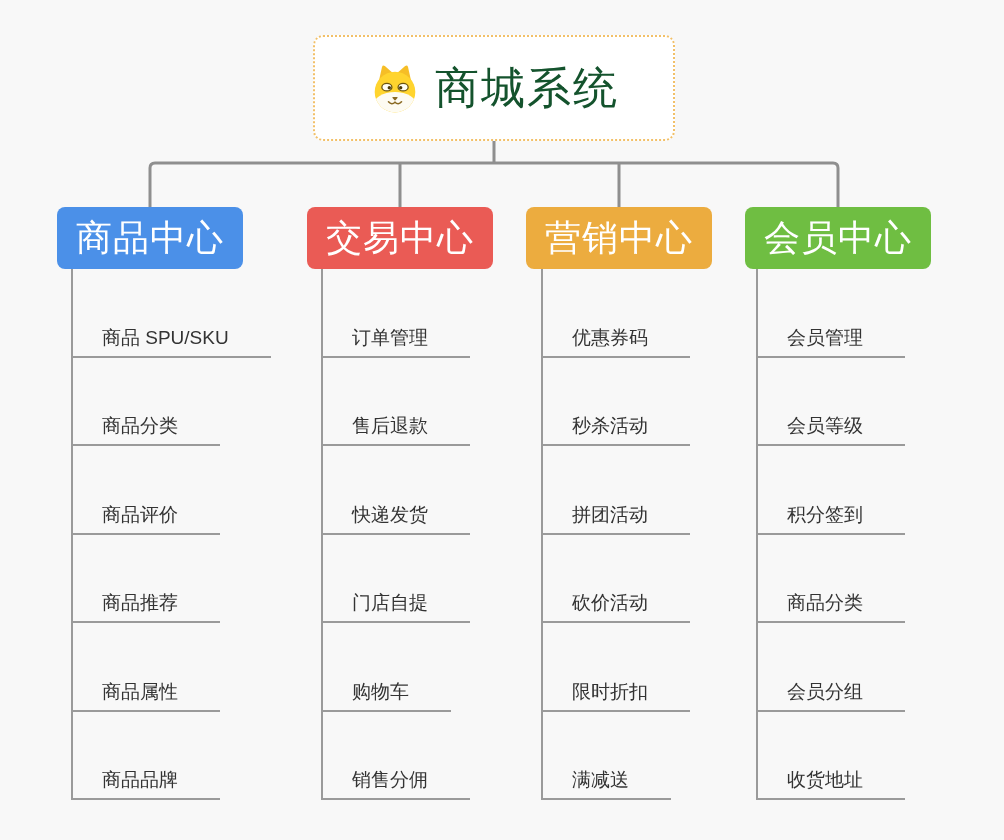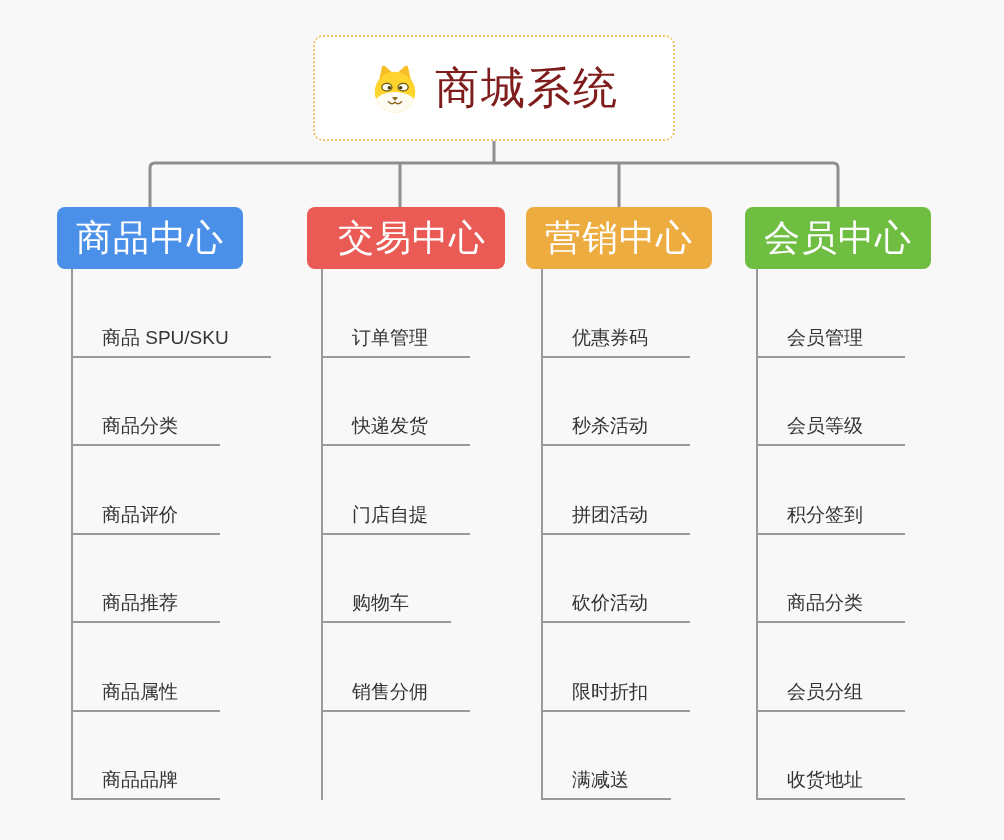--- a/index.html
+++ b/index.html
@@ -27,21 +27,21 @@
     border-radius: 10px;
     box-sizing: border-box;
     display: flex;
     align-items: center;
     justify-content: center;
     gap: 14px;
   }
   .root-title {
     font-size: 44px;
     line-height: 1;
-    color: #7f1d1d;
+    color: #14532d;
     letter-spacing: 2px;
     white-space: nowrap;
   }
   .root-icon { width: 52px; height: 52px; flex: 0 0 auto; }
   
   .connectors {
     position: absolute;
     left: 0; top: 0;
     width: 1004px; height: 840px;
     pointer-events: none;
@@ -56,21 +56,21 @@
     display: flex;
     align-items: center;
     justify-content: center;
     color: #ffffff;
     font-size: 36px;
     letter-spacing: 1px;
     white-space: nowrap;
     cursor: default;
   }
   .branch-box.b0 { left: 57px; }
-  .branch-box.b1 { left: 307px; padding-left: 12px; }
+  .branch-box.b1 { left: 307px; }
   .branch-box.b2 { left: 526px; }
   .branch-box.b3 { left: 745px; }
   
   .leaf-column {
     position: absolute;
     top: 269px;
     width: 250px;
     height: 531px;
   }
   .leaf-column.c0 { left: 72px; }
@@ -180,20 +180,23 @@
         <span class="leaf-label">商品品牌</span>
       </div>
   </div>
 
   <div class="leaf-column c1">
     <div class="trunk"></div>
     <div class="leaf-row">
         <span class="leaf-label">订单管理</span>
       </div>
     <div class="leaf-row">
+        <span class="leaf-label">售后退款</span>
+      </div>
+    <div class="leaf-row">
         <span class="leaf-label">快递发货</span>
       </div>
     <div class="leaf-row">
         <span class="leaf-label">门店自提</span>
       </div>
     <div class="leaf-row">
         <span class="leaf-label">购物车</span>
       </div>
     <div class="leaf-row">
         <span class="leaf-label">销售分佣</span>

